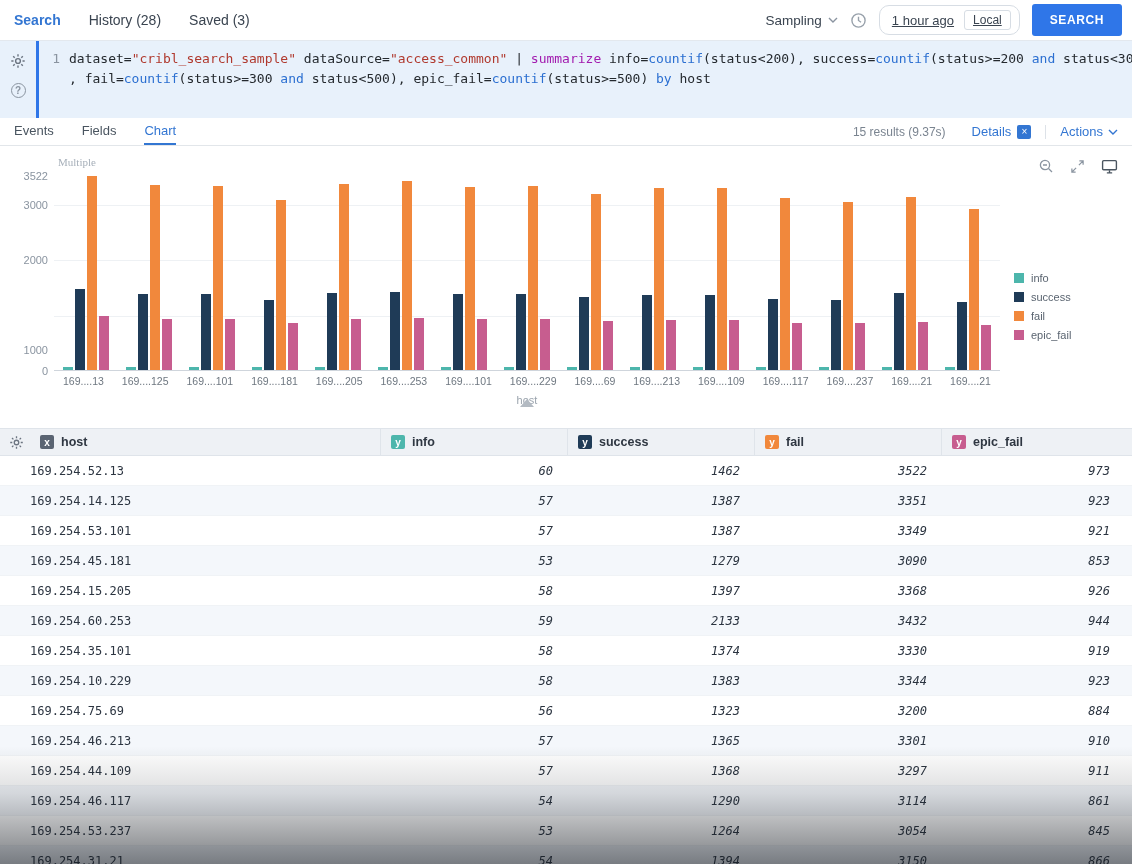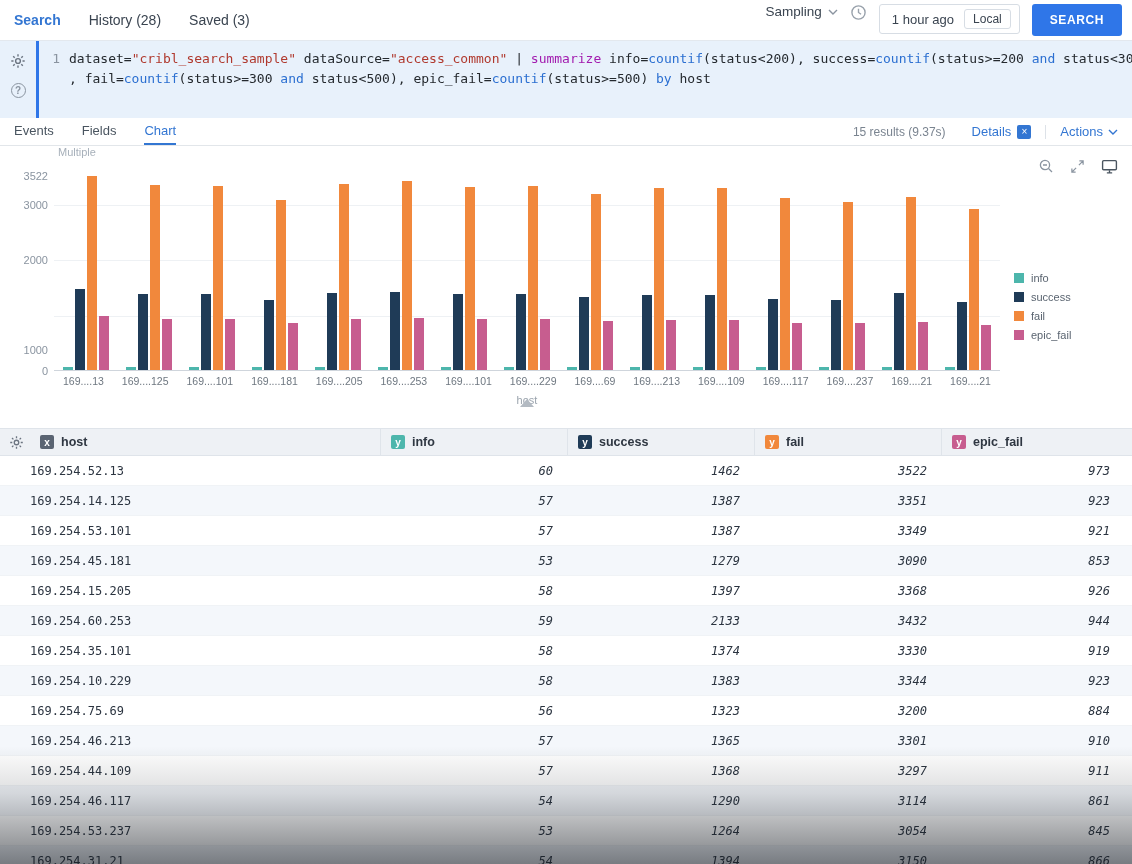--- a/index.html
+++ b/index.html
@@ -5,24 +5,24 @@
   * { box-sizing: border-box; margin: 0; padding: 0; }
   html,body { width: 1132px; height: 864px; overflow: hidden; background: #fff;
     font-family: "Liberation Sans", sans-serif; color: #3a4450; }
 
   
   .topbar { height: 40px; display: flex; align-items: center; justify-content: space-between;
     padding: 0 10px 0 14px; background: #fff; }
   .nav-tabs { display: flex; gap: 28px; align-items: center; font-size: 14px; }
   .nav-tab { color: #3a4450; cursor: pointer; }
   .nav-tab.active { color: #3376d2; font-weight: 700; }
-  .topbar-right { display: flex; align-items: flex-start; gap: 12px; }
+  .topbar-right { display: flex; align-items: center; gap: 12px; }
   .sampling { display: flex; align-items: center; gap: 6px; font-size: 13.5px; cursor: pointer; }
-  .time-box { display: flex; align-items: center; gap: 10px; border: 1px solid #d7dde4; border-radius: 3px;
-    height: 30px; padding: 0 8px 0 12px; font-size: 13px; background: #fff; }
+  .time-box { display: flex; align-items: center; gap: 10px; border: 1px solid #d7dde4; border-radius: 10px;
+    height: 30px; padding: 0 8px 0 12px; font-size: 13px; background: #fff; text-decoration: underline; }
   .local-chip { border: 1px solid #d7dde4; border-radius: 3px; padding: 2px 8px; font-size: 12px; cursor: pointer; }
   .search-btn { background: #2f76e8; color: #fff; border: none; border-radius: 3px; height: 32px;
     padding: 0 18px; font-size: 12px; font-weight: 700; letter-spacing: .6px; cursor: pointer;
     font-family: "Liberation Sans", sans-serif; }
 
   
   .editor-region { height: 78px; background: #e8f1fb; border-top: 1px solid #e3e8ee; display: flex; }
   .left-icons { width: 36px; display: flex; flex-direction: column; align-items: center; padding-top: 12px; gap: 14px; }
   .help-circle { width: 15px; height: 15px; border: 1.3px solid #8a94a0; border-radius: 50%;
     color: #8a94a0; font-size: 10px; font-weight: 700; display: flex; align-items: center; justify-content: center; cursor: pointer; }
@@ -46,21 +46,21 @@
   .rbar-right { display: flex; align-items: center; gap: 14px; }
   .results-summary { font-size: 12px; color: #7a8490; }
   .details-link { display: flex; align-items: center; gap: 6px; color: #3376d2; font-size: 13px; cursor: pointer; padding-left: 12px; }
   .details-x { width: 14px; height: 14px; background: #3376d2; color: #fff; border-radius: 2px;
     font-size: 10px; display: flex; align-items: center; justify-content: center; cursor: pointer; }
   .vdiv { width: 1px; height: 14px; background: #dde2e8; }
   .actions-link { display: flex; align-items: center; gap: 5px; color: #3376d2; font-size: 13px; cursor: pointer; }
 
   
   .chart-panel { position: relative; height: 282px; background: #fff; }
-  .chart-mode { position: absolute; top: 0; left: 58px; font-size: 11px; color: #a7b0ba; }
+  .chart-mode { position: absolute; top: 10px; left: 58px; font-size: 11px; color: #a7b0ba; font-family: Liberation Serif, serif; }
   .chart-tools { position: absolute; top: 12px; right: 14px; display: flex; gap: 16px; align-items: center; }
   .chart-tools span { cursor: pointer; display: flex; }
   .chart-flex { display: flex; padding: 30px 6px 0 8px; }
   .yaxis { width: 46px; position: relative; height: 195px; flex: none; }
   .ytick { position: absolute; right: 6px; transform: translateY(-50%); font-size: 11px; color: #8a94a0; }
   .chart-main { flex: 1; min-width: 0; position: relative; }
   .plot { position: relative; height: 195px; border-bottom: 1px solid #cfd5dc; }
   .gridline { position: absolute; left: 0; right: 0; height: 1px; background: #eef1f4; }
   .bar-groups { position: absolute; left: 0; right: 0; top: 0; bottom: 0; display: flex; justify-content: space-around; align-items: flex-end; }
   .bar-group { display: flex; align-items: flex-end; gap: 2px; height: 100%; }

